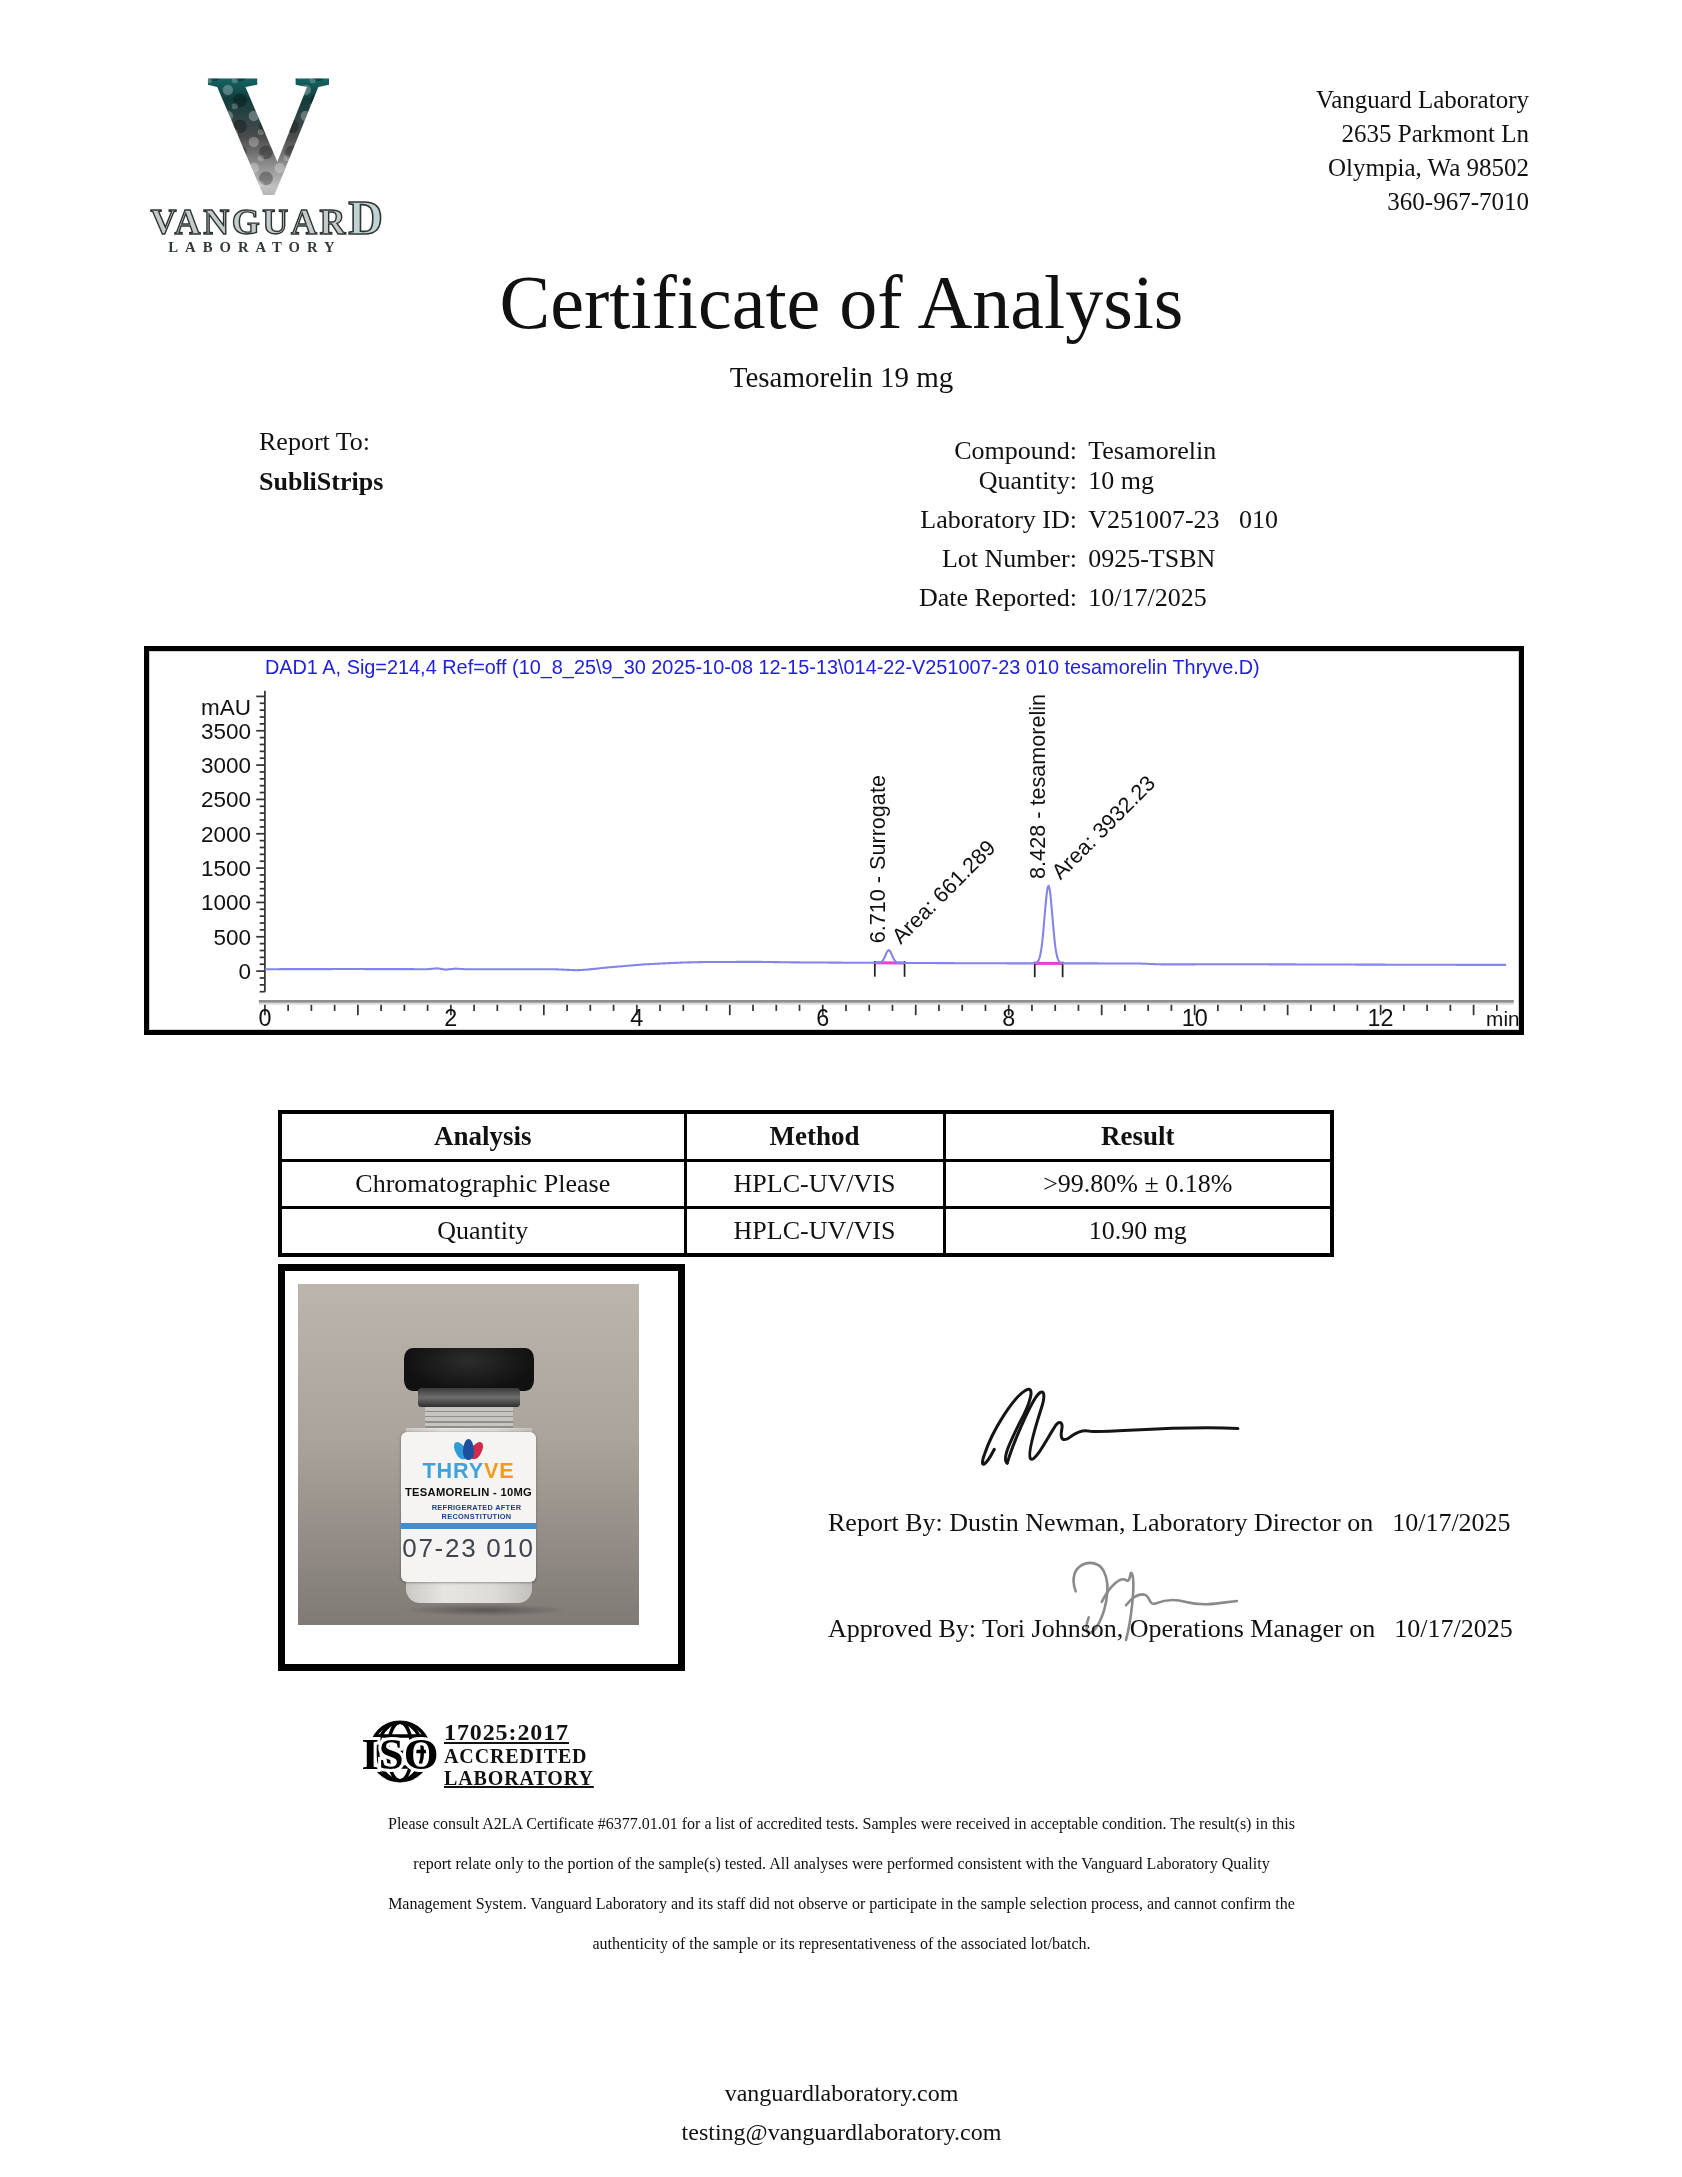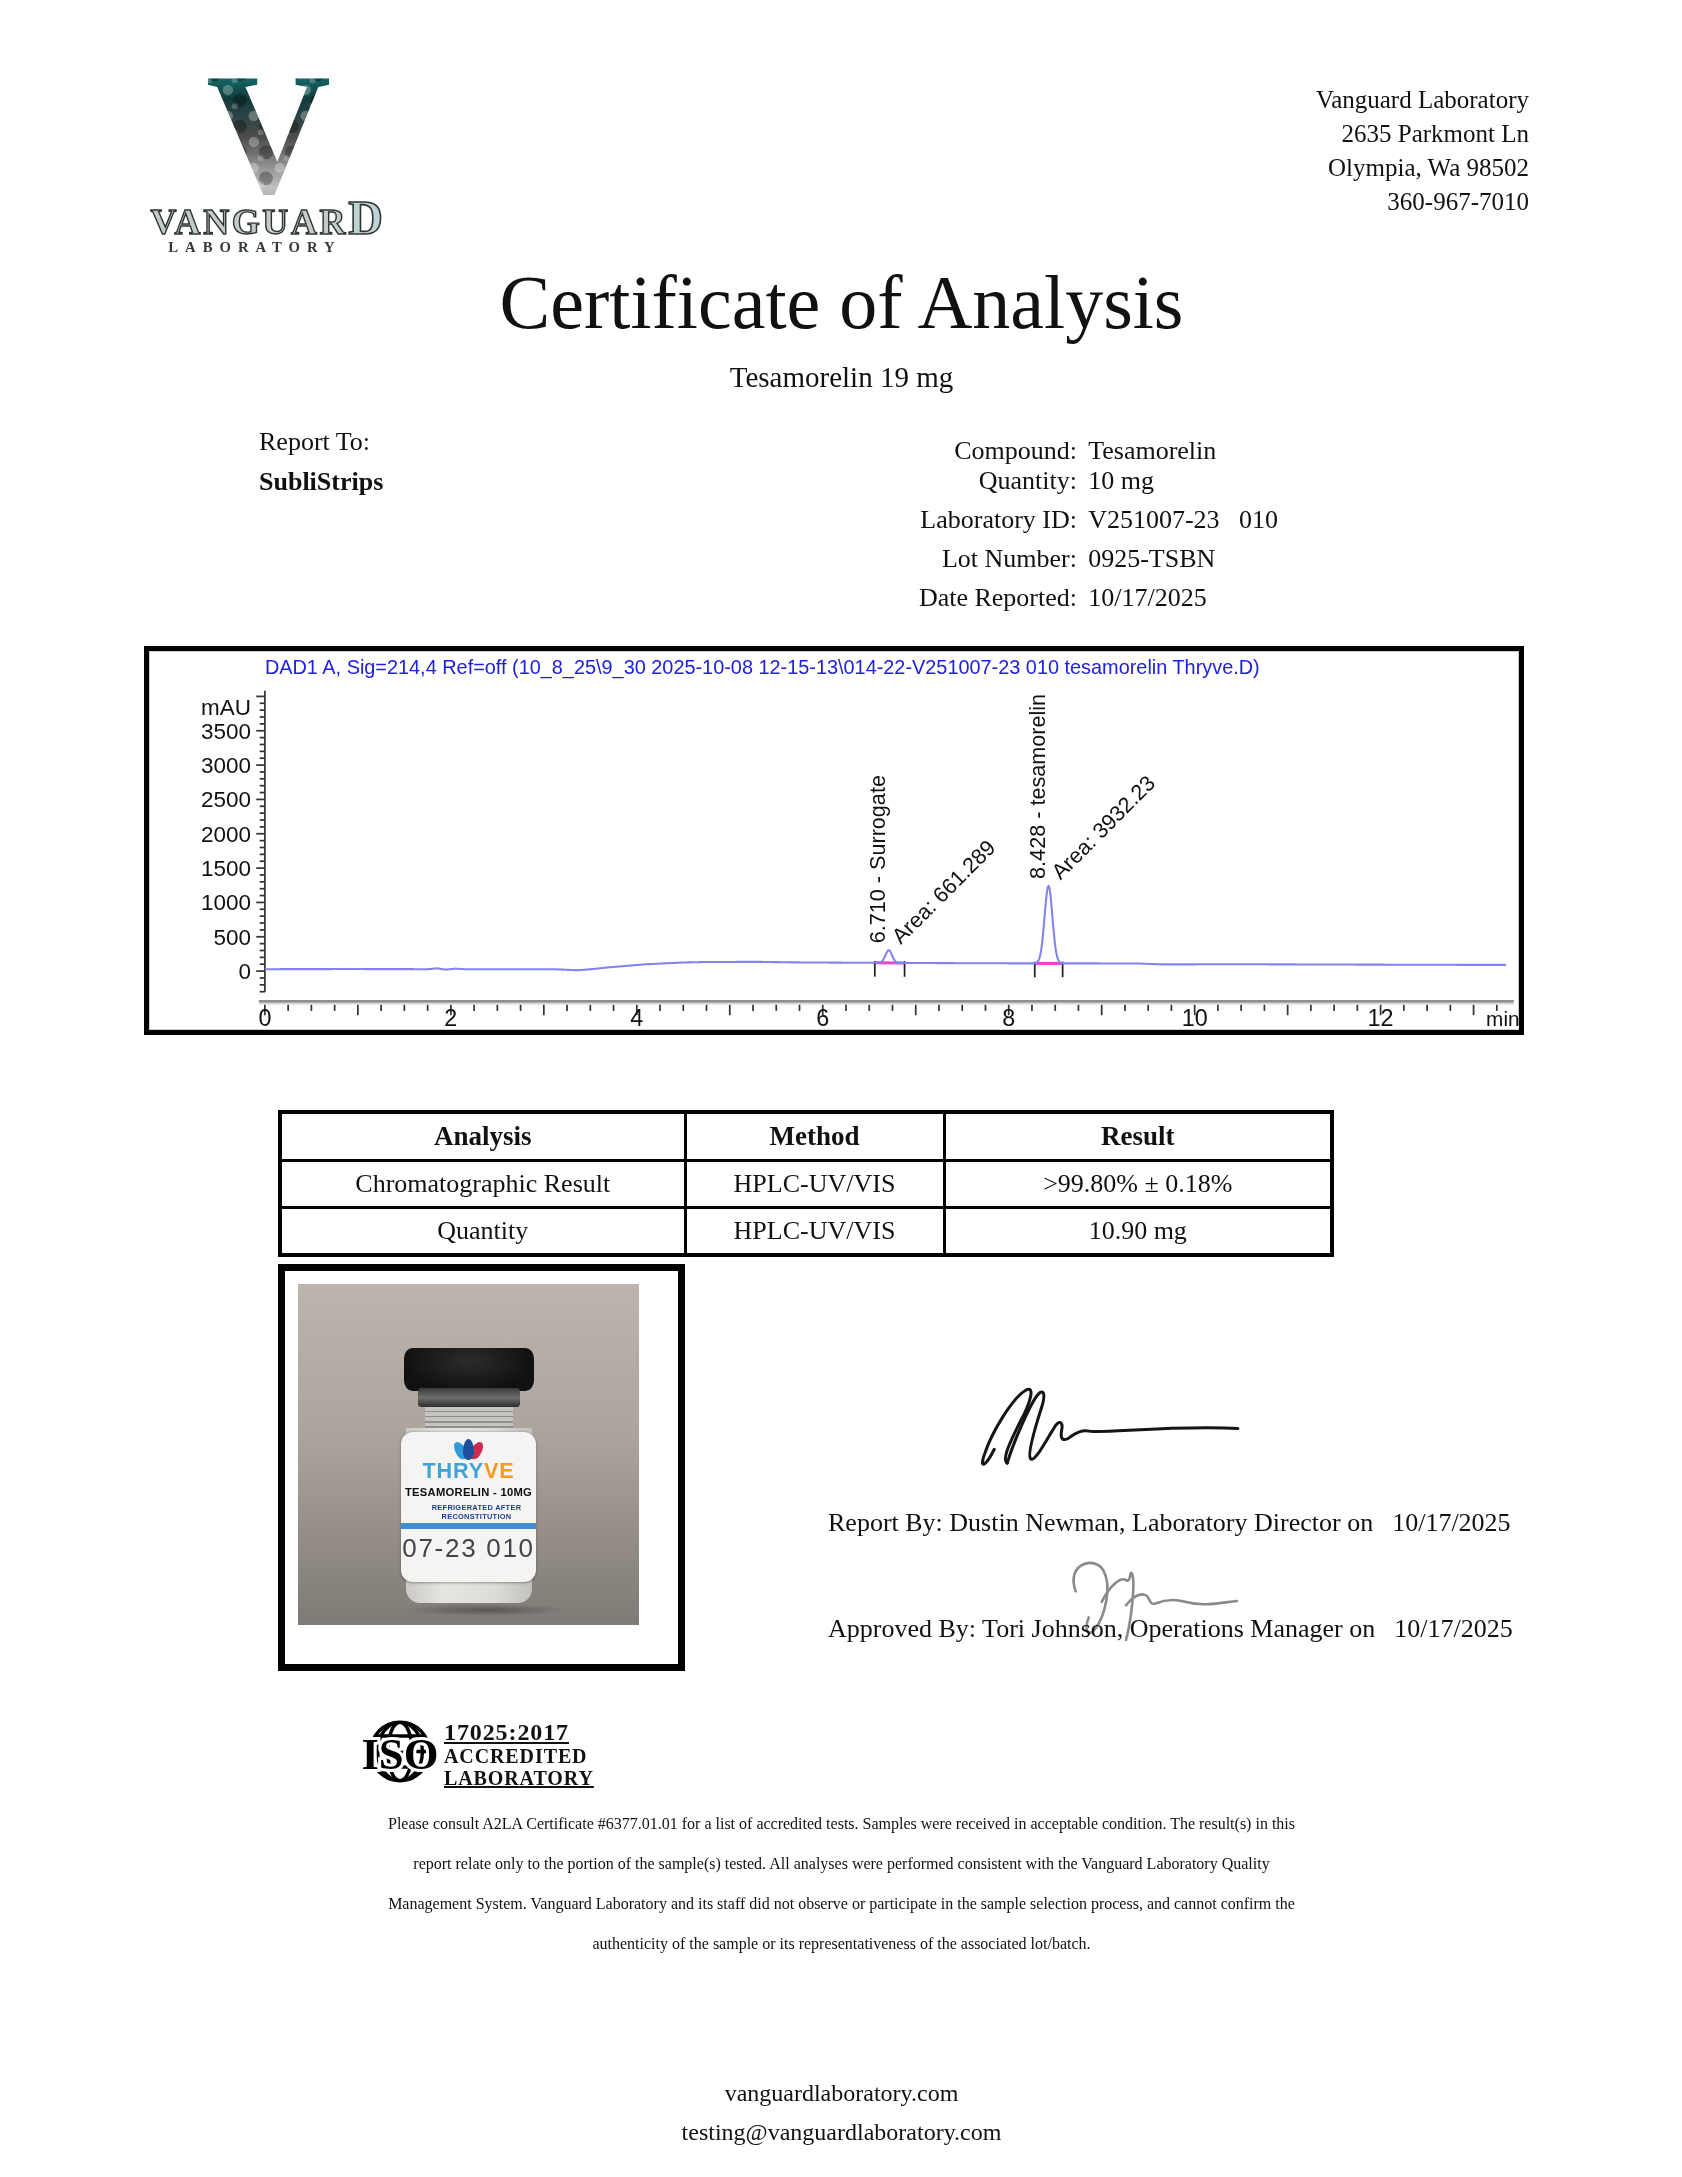--- a/index.html
+++ b/index.html
@@ -38,21 +38,21 @@
   table.results td{height:44px;font-size:26px;font-weight:normal;}
 
   
   .vial-frame{left:278px;top:1264px;width:367px;height:367px;border:7px solid #000;background:#fff;padding:13px;}
   .vial-photo{width:341px;height:341px;background:linear-gradient(180deg,#bcb5ad 0%,#aba49c 45%,#968f89 72%,#7f7a75 100%);position:relative;overflow:hidden;}
   .vial{position:absolute;left:50%;top:64px;transform:translateX(-50%);width:130px;}
   .cap{width:130px;height:43px;margin:0 auto;background:radial-gradient(ellipse at 50% 30%,#2c2c2c,#111 70%);border-radius:8.6px/10.4px;}
   .cap-ring{width:102px;height:19px;margin:-3.5px auto 0;background:linear-gradient(180deg,#3a3a3a,#6d6d6d 50%,#2e2e2e);border-radius:3.5px;}
   .neck{width:88px;height:21px;margin:0 auto;background:repeating-linear-gradient(180deg,#c7c5c2 0 3.5px,#918f8c 3.5px 5.2px);}
   .vbody{width:126px;height:175px;margin:0 auto;background:linear-gradient(90deg,#cbc9c6,#e6e5e2 30%,#dddcd9 70%,#c3c1be);border-radius:0 0 14px 14px;position:relative;}
-  .vlabel{position:absolute;left:-4.3px;right:-4.3px;top:4.3px;bottom:21px;background:#f5f4f2;border-radius:12px;box-shadow:0 0.9px 2.6px rgba(0,0,0,.35);text-align:center;font-family:"Liberation Sans",sans-serif;padding-top:6px;}
+  .vlabel{position:absolute;left:-4.3px;right:-4.3px;top:4.3px;bottom:21px;background:#f5f4f2;border-radius:6px;box-shadow:0 0.9px 2.6px rgba(0,0,0,.35);text-align:center;font-family:"Liberation Sans",sans-serif;padding-top:6px;}
   .petals{display:flex;justify-content:center;align-items:flex-end;height:22.5px;}
   .petal{display:inline-block;width:11.2px;height:19px;border-radius:50% 50% 48% 48%/62% 62% 38% 38%;}
   .p-left{background:#2f9cd8;transform:rotate(-33deg) translate(2.6px,1.7px);}
   .p-mid{background:#1c4f9c;height:21.6px;z-index:1;}
   .p-right{background:#cf2b4e;transform:rotate(33deg) translate(-2.6px,1.7px);}
   .brand{font-weight:bold;font-size:21.6px;letter-spacing:0.9px;line-height:22.5px;}
   .brand .b1{color:#3fa3da;}
   .brand .b2{color:#f29b1d;}
   .product{font-weight:bold;font-size:11.2px;color:#0d0d0d;margin-top:3.5px;letter-spacing:0.3px;}
   .storage{font-weight:bold;font-size:7.4px;color:#1d3e8f;margin-top:4.3px;letter-spacing:0.3px;padding-left:16px;}
@@ -286,21 +286,21 @@
       </colgroup>
     <thead>
       <tr>
         <th>Analysis</th>
         <th>Method</th>
         <th>Result</th>
       </tr>
     </thead>
     <tbody>
       <tr>
-        <td>Chromatographic Result</td>
+        <td>Chromatographic Please</td>
         <td>HPLC-UV/VIS</td>
         <td>&gt;99.80% ± 0.18%</td>
       </tr>
       <tr>
         <td>Quantity</td>
         <td>HPLC-UV/VIS</td>
         <td>10.90 mg</td>
       </tr>
     </tbody>
   </table>

